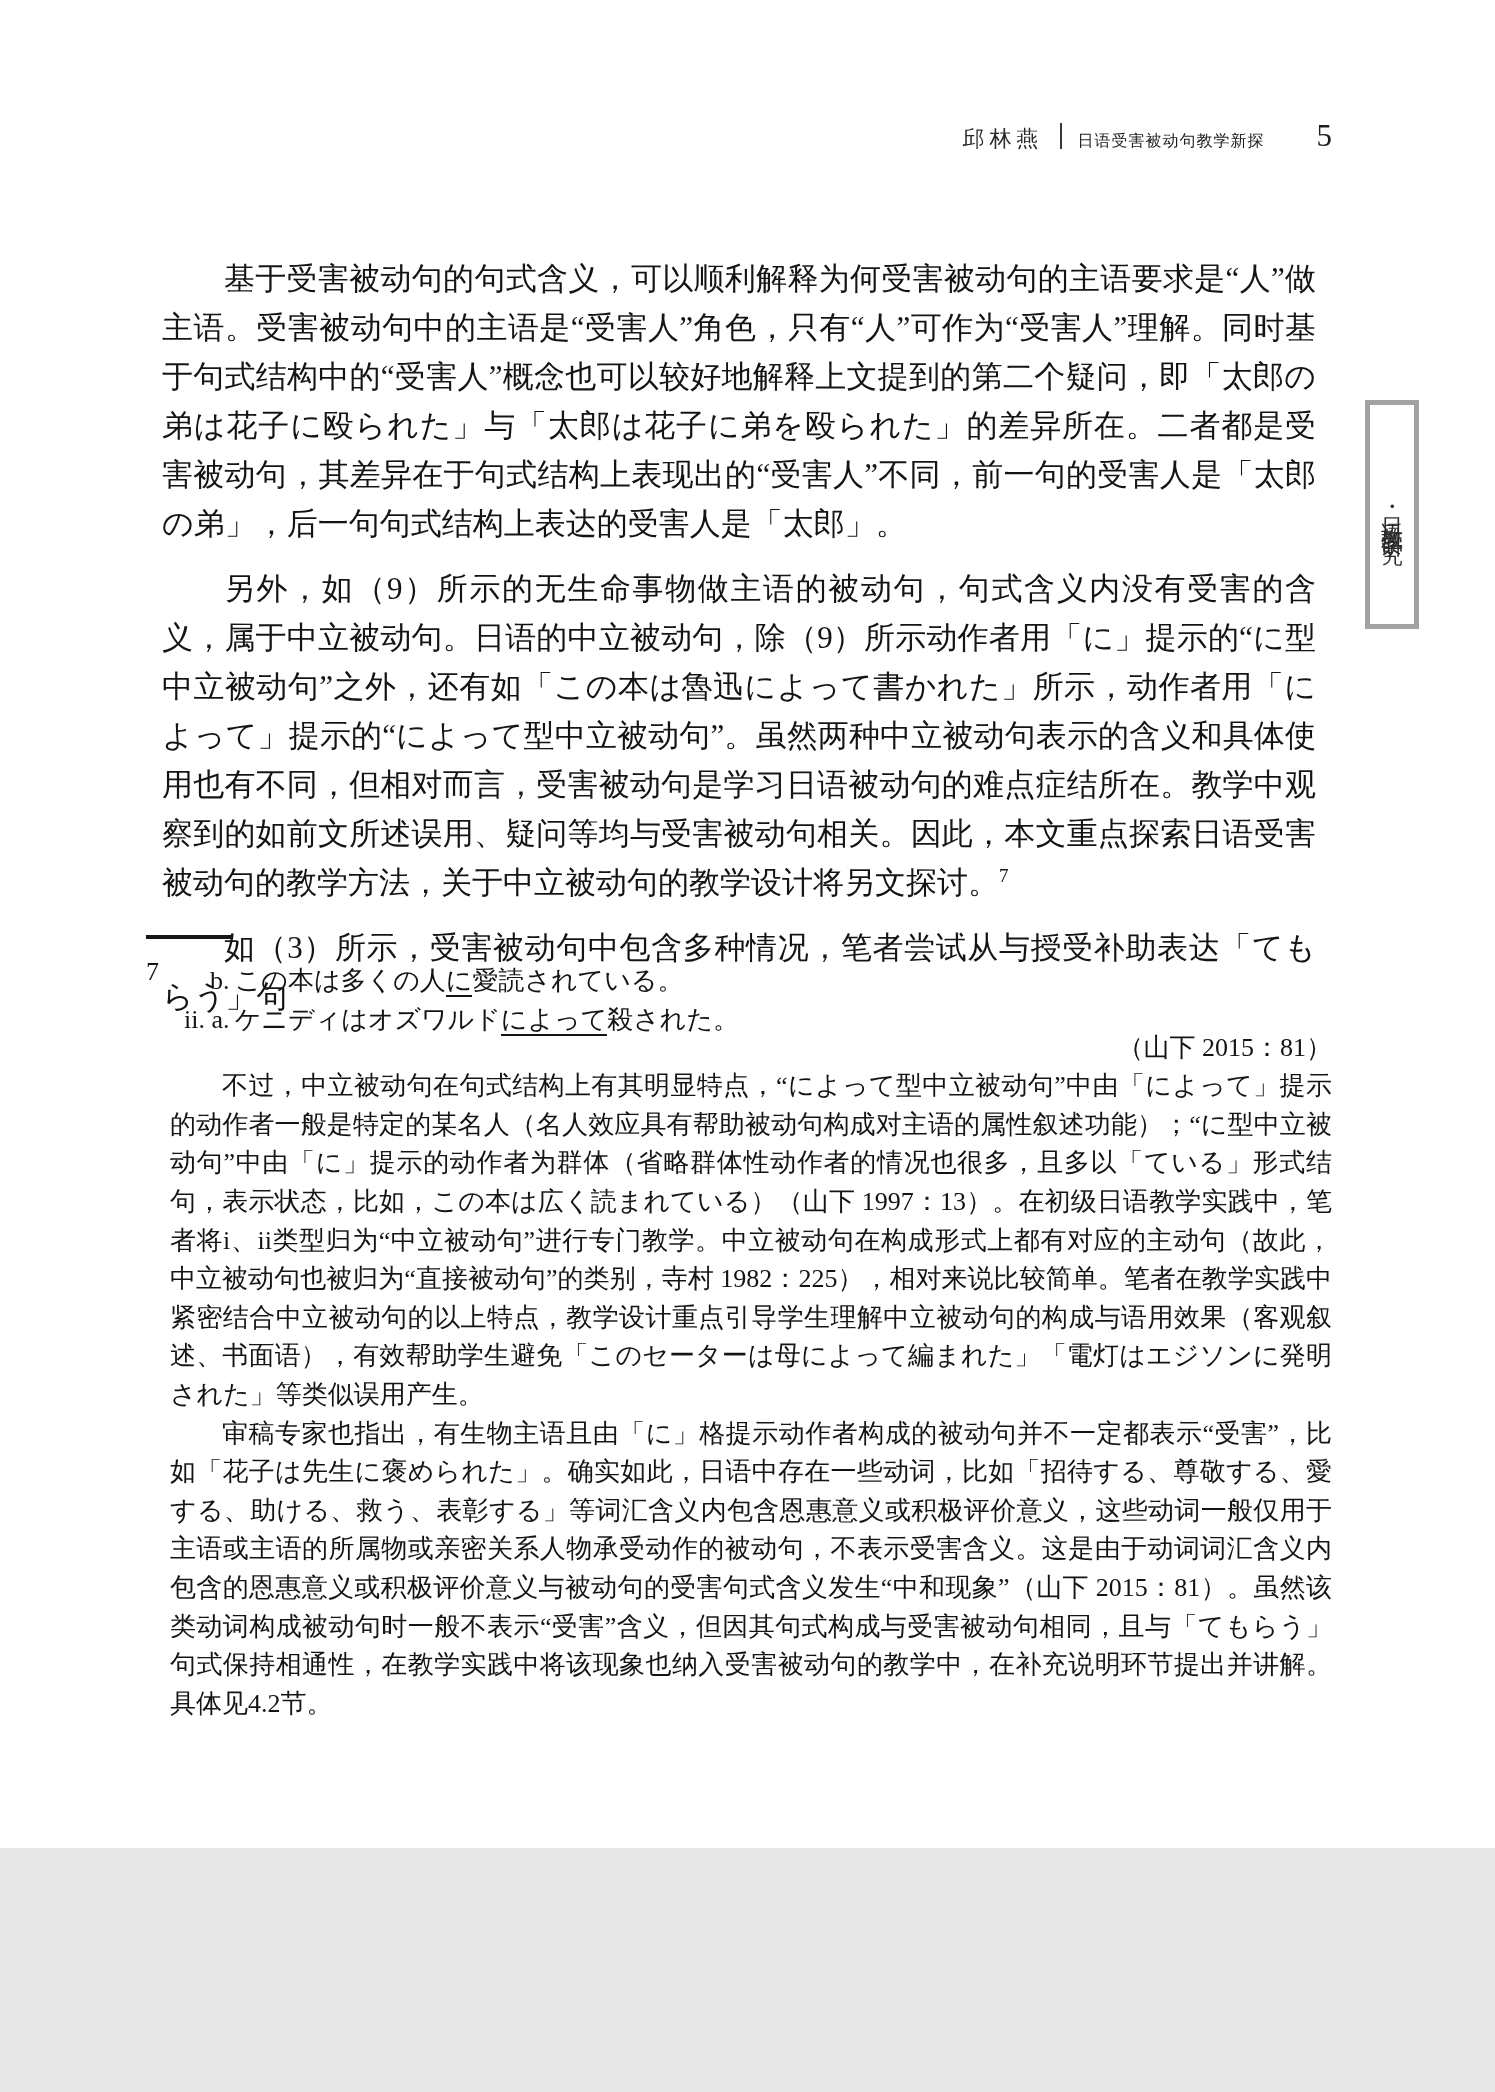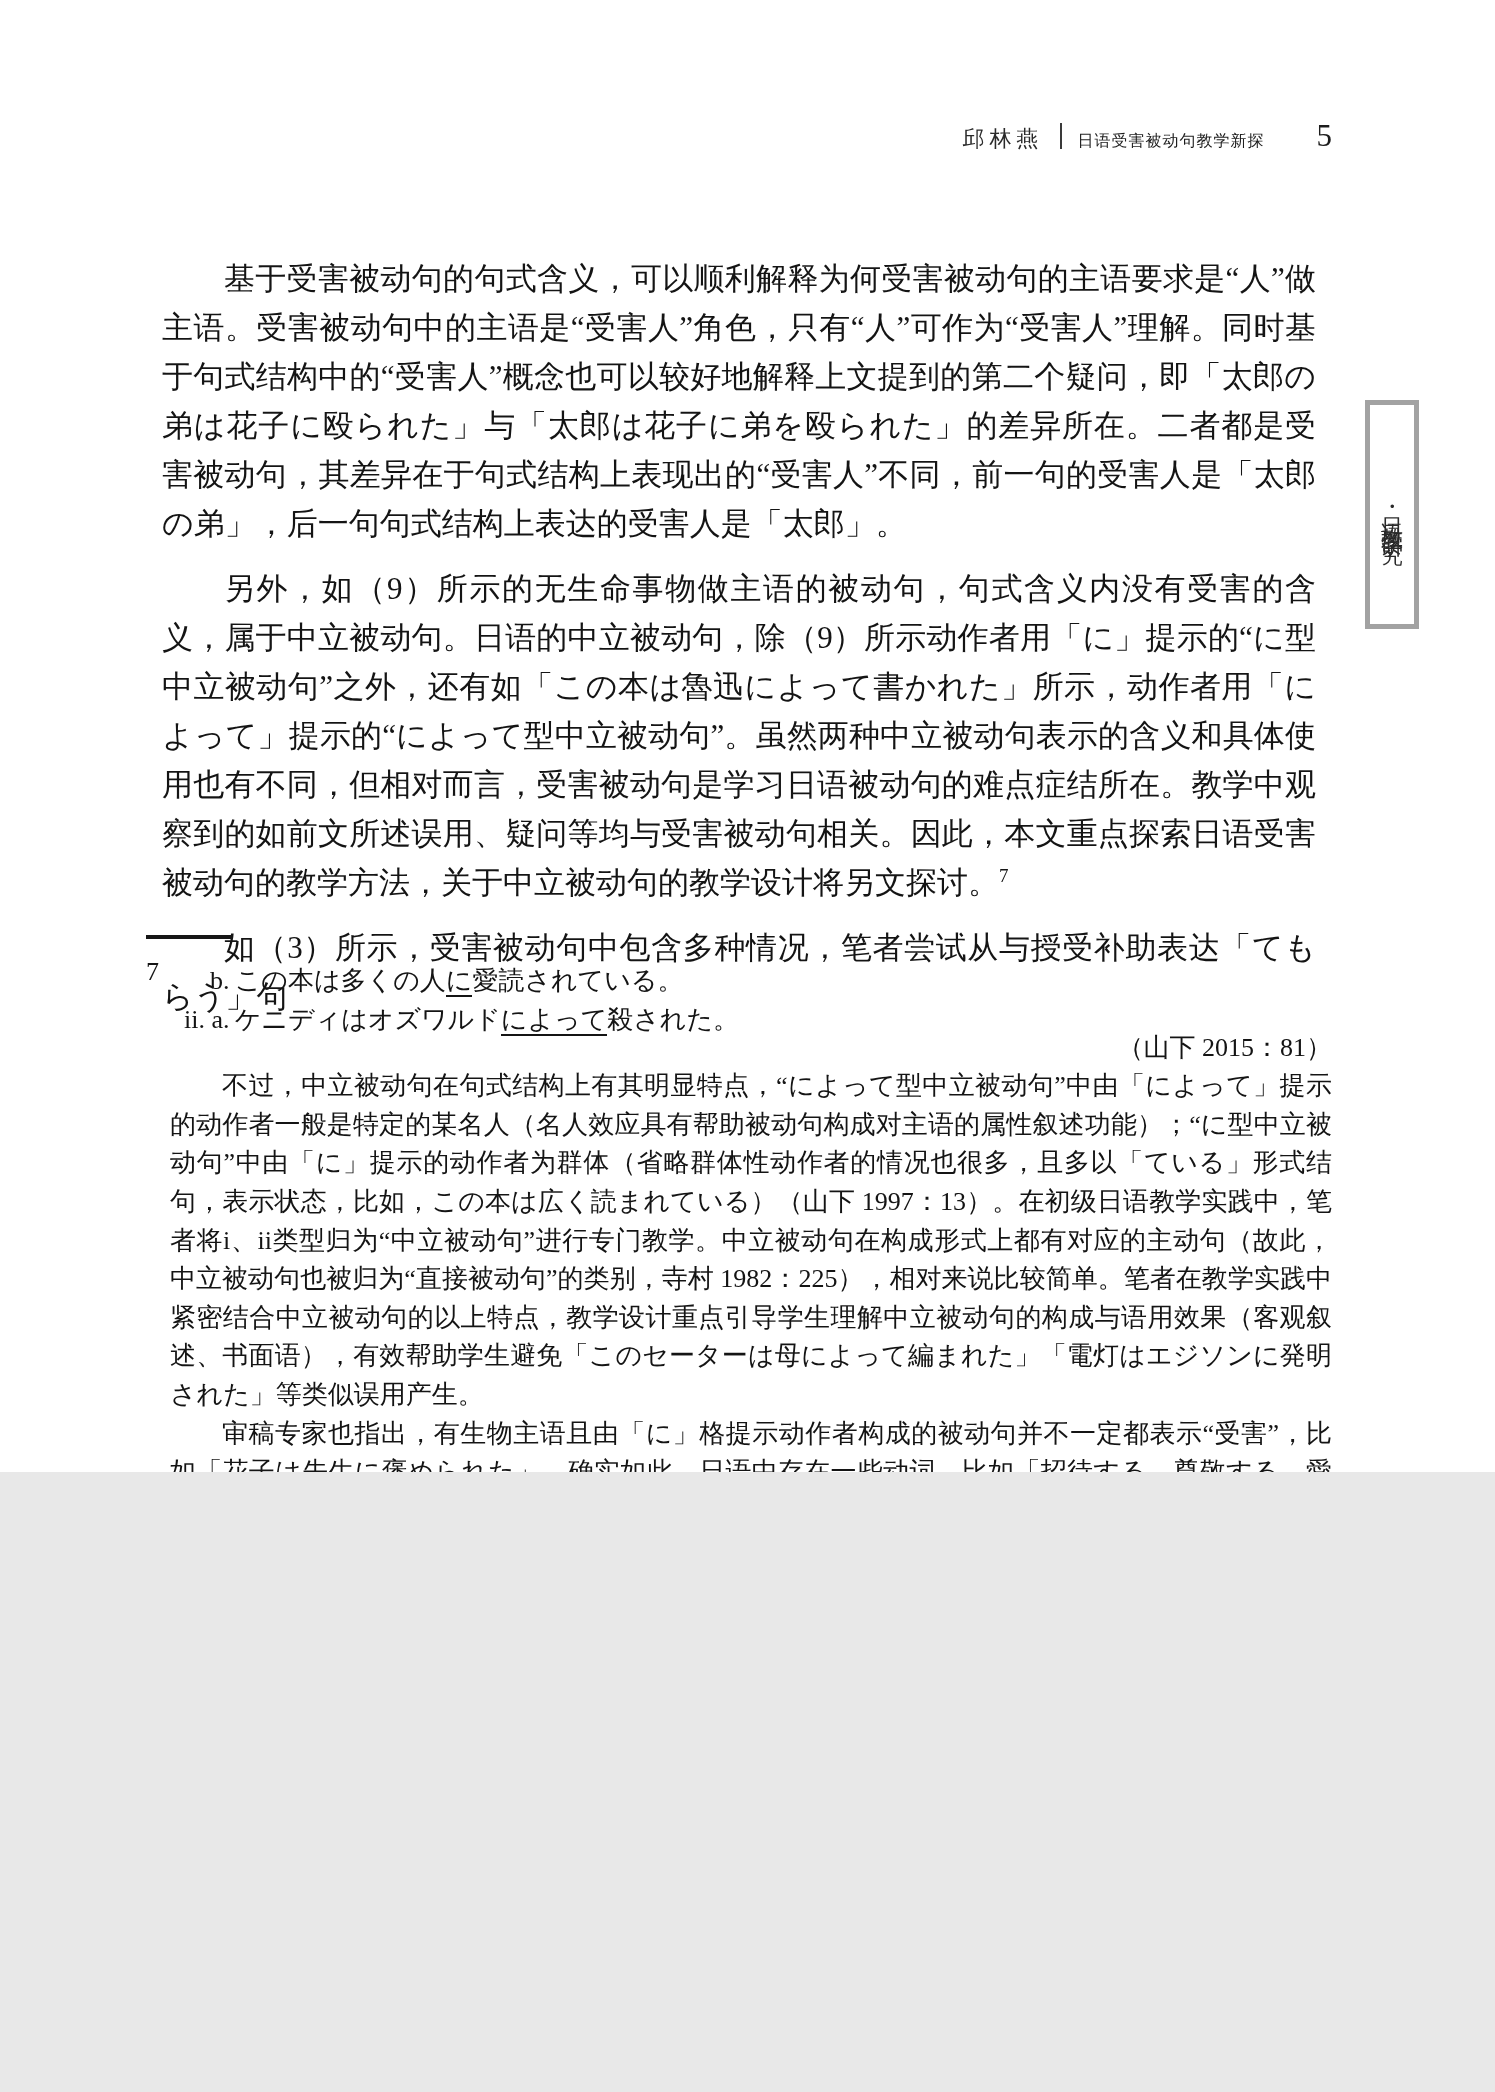--- a/index.html
+++ b/index.html
@@ -1,18 +1,18 @@
 <!DOCTYPE html>
 <html lang="zh"><head>
 <meta charset="utf-8">
 <style>
   html,body{margin:0;padding:0;background:#e8e8e8;}
   .page{
     position:relative;
-    width:1495px;height:1472px;
+    width:1495px;height:1848px;
     background:#ffffff;
     margin:0 auto;
     font-family:"Liberation Serif","DejaVu Serif",serif;
     color:#141414;
     overflow:hidden;
   }
   
   .header{
     position:absolute;
     left:146px;top:118px;width:1186px;

